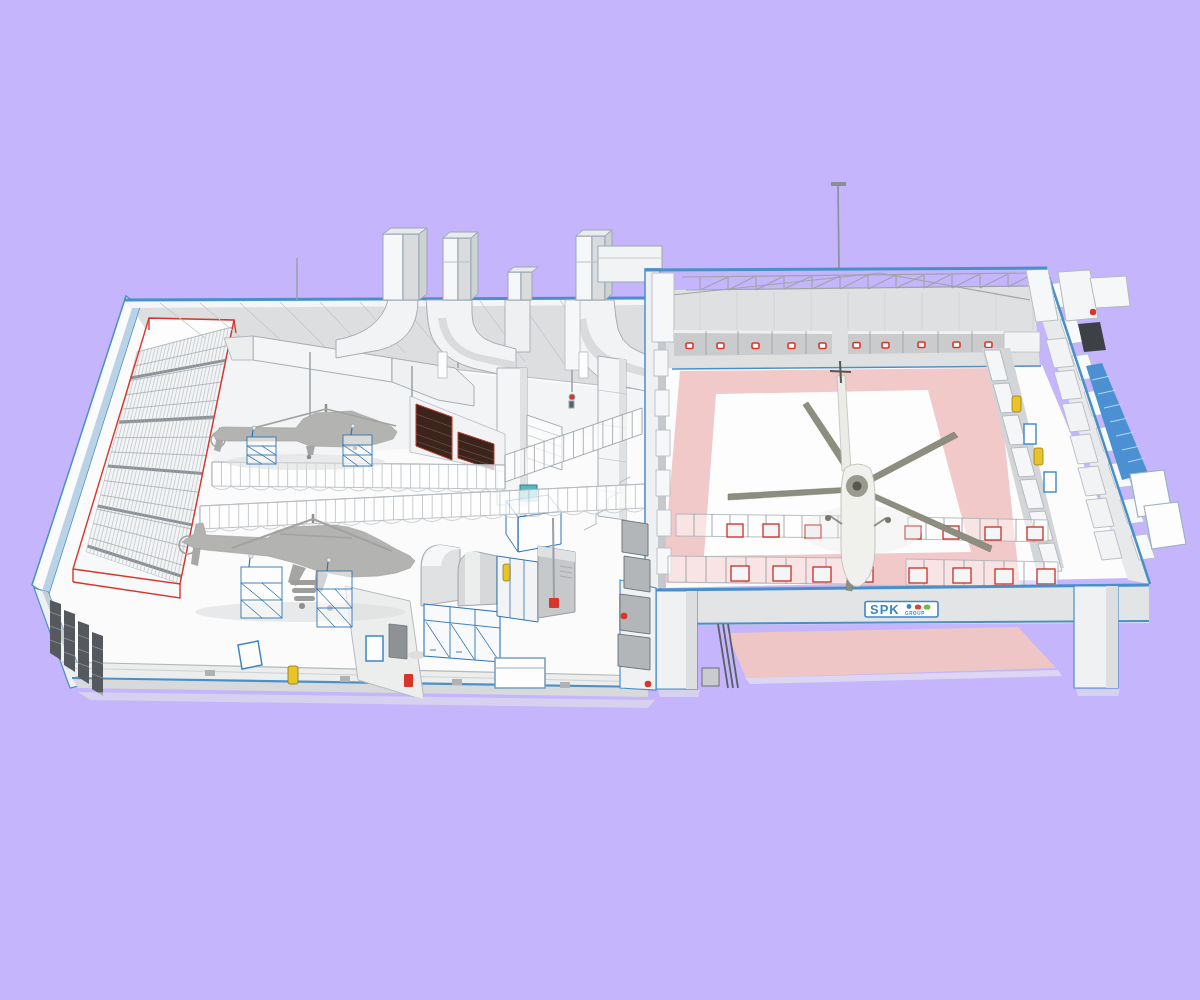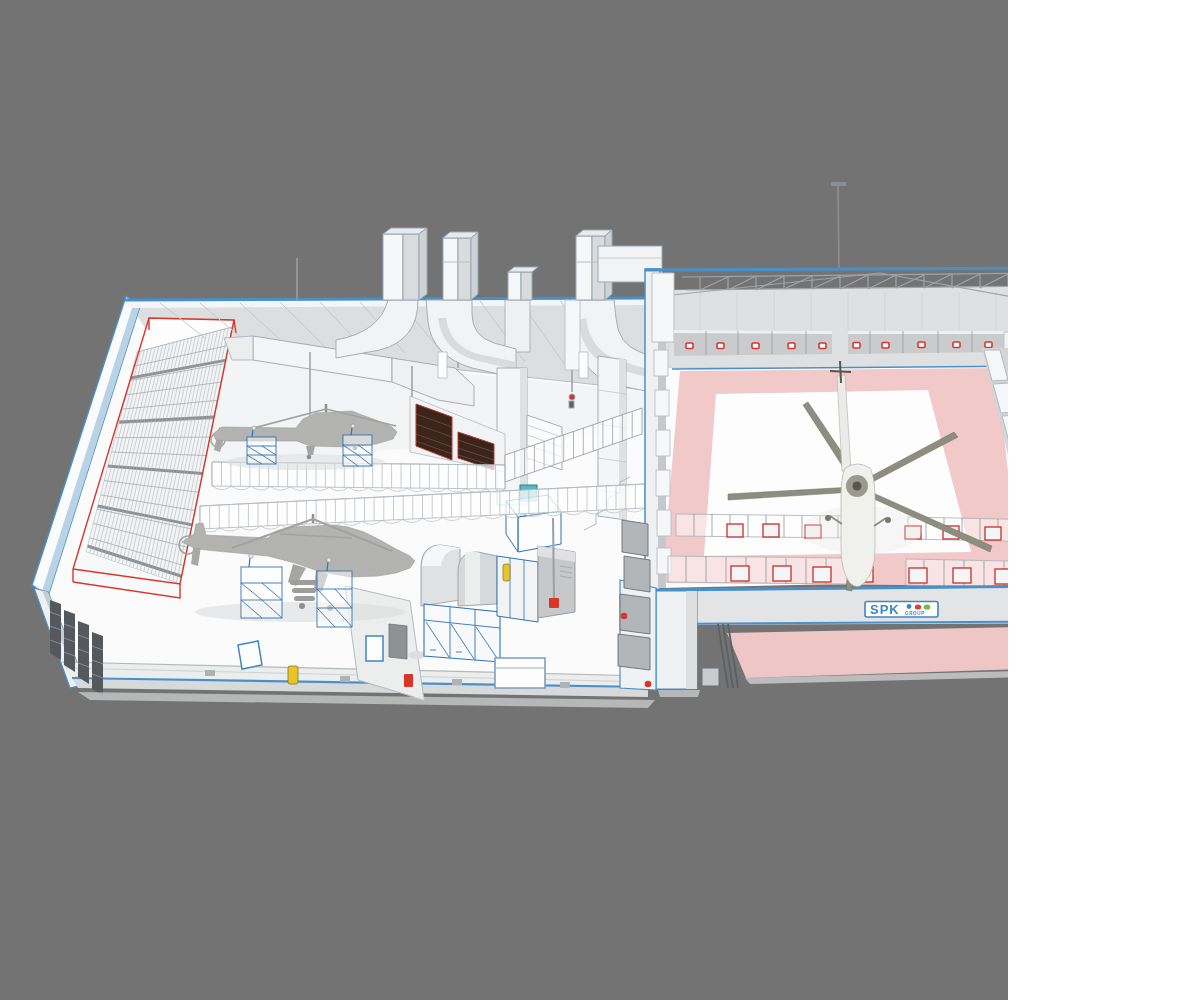--- a/index.html
+++ b/index.html
@@ -1,16 +1,16 @@
 <!DOCTYPE html>
 <html><head>
 <meta charset="utf-8">
 <style>
   html,body{margin:0;padding:0;background:#fff;}
-  .page{position:relative;width:1008px;height:1000px;background:#737373;overflow:hidden;
+  .page{position:relative;width:1200px;height:1000px;background:#c4b5fd;overflow:hidden;
         font-family:"Liberation Sans", sans-serif;}
 </style>
 </head>
 <body>
 <div class="page">
 <svg width="1200" height="1000" viewBox="0 0 1200 1000">
 
 <g id="leftbldg">
 
   <polygon points="130,303 645,302 645,688 78,684 36,588" fill="#fbfbfc"></polygon>

